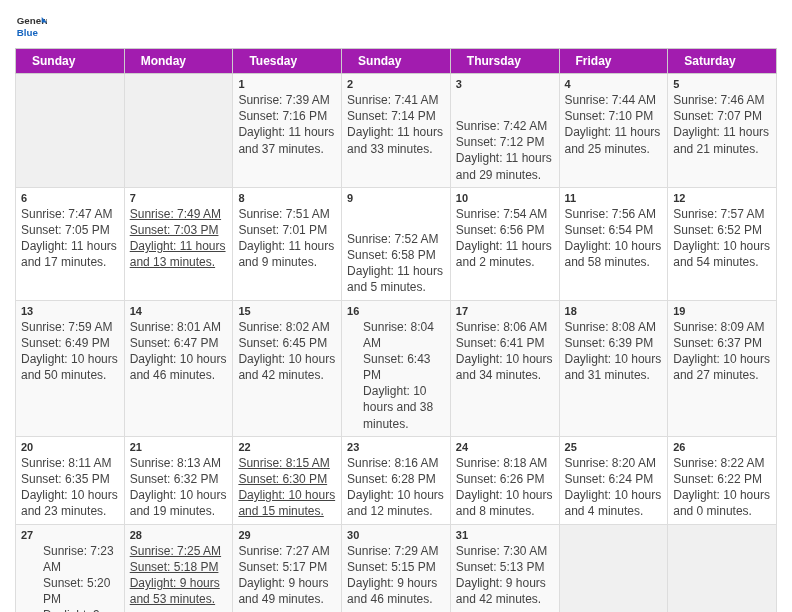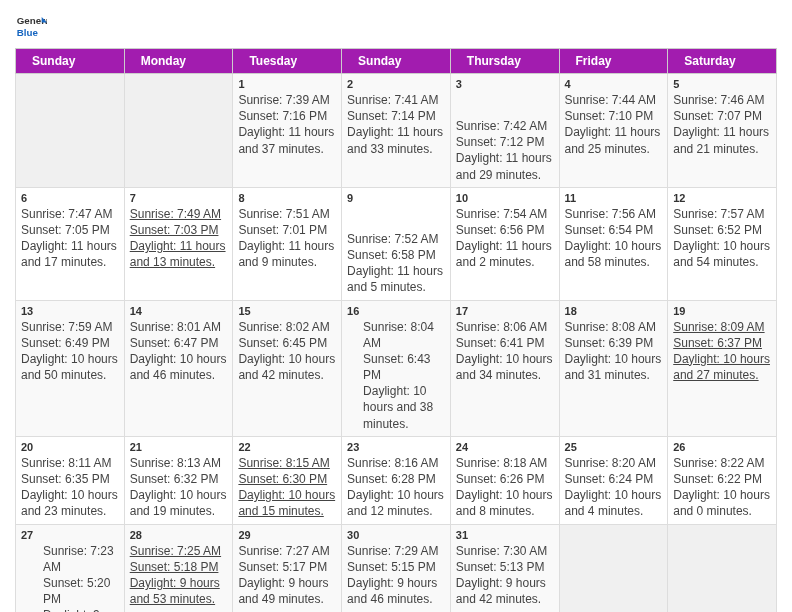--- a/index.html
+++ b/index.html
@@ -218,21 +218,21 @@
 Daylight: 10 hours and 34 minutes.</div>
         </td>
         <td>
           <span class="day-number">18</span>
           <div class="day-info" style="white-space: pre-line;">Sunrise: 8:08 AM
 Sunset: 6:39 PM
 Daylight: 10 hours and 31 minutes.</div>
         </td>
         <td>
           <span class="day-number">19</span>
-          <div class="day-info" style="white-space: pre-line; text-decoration: underline;">Sunrise: 8:09 AM
+          <div class="day-info" style="white-space: pre-line;">Sunrise: 8:09 AM
 Sunset: 6:37 PM
 Daylight: 10 hours and 27 minutes.</div>
         </td>
       </tr>
       <tr>
         <td>
           <span class="day-number">20</span>
           <div class="day-info" style="white-space: pre-line;">Sunrise: 8:11 AM
 Sunset: 6:35 PM
 Daylight: 10 hours and 23 minutes.</div>

